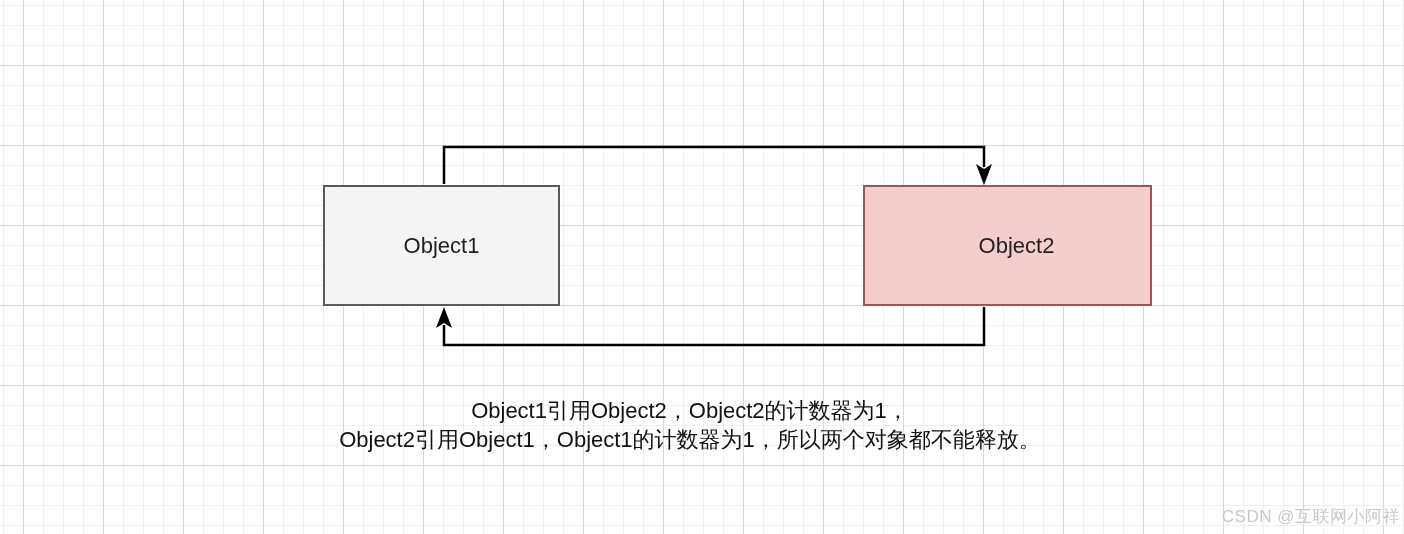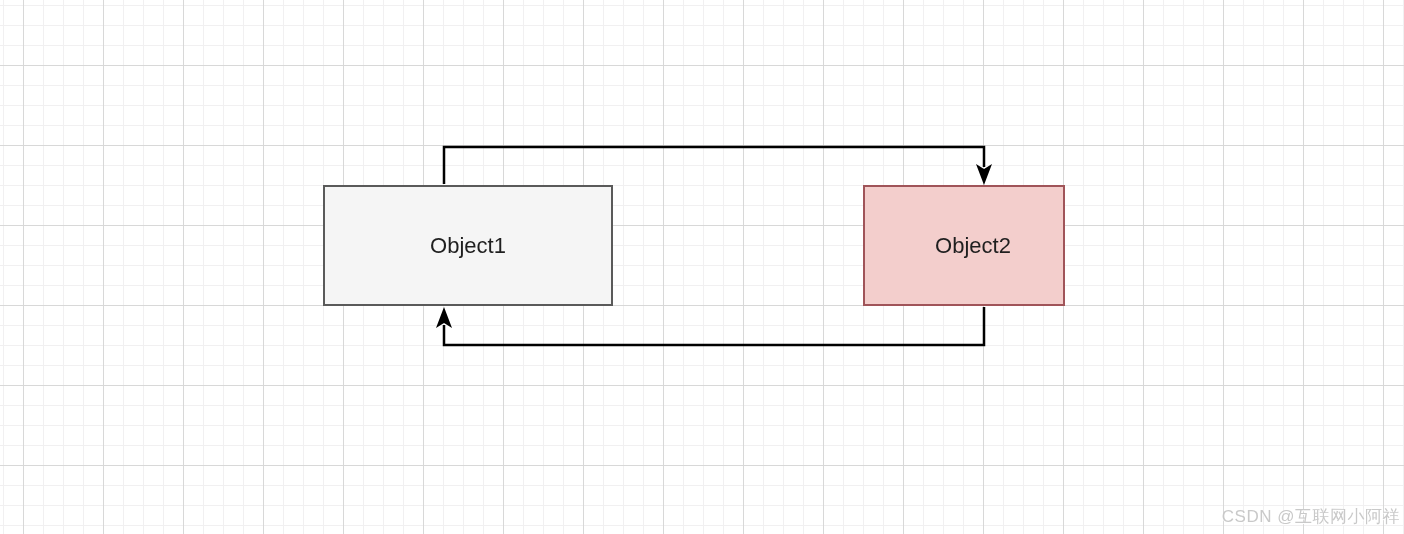--- a/index.html
+++ b/index.html
@@ -24,34 +24,34 @@
     position: absolute;
     left: 0; top: 0;
     width: 1404px; height: 534px;
   }
 
   .node {
     position: absolute;
     display: flex;
     align-items: center;
     justify-content: center;
-    width: 290px;
+    width: 237px;
     height: 121px;
     border: 2px solid #5a5a5a;
     font-size: 22px;
     color: #1f1f1f;
   }
   .node-object1 {
     left: 323px; top: 185px;
     background: #f5f5f5;
     border-color: #5a5a5a;
   }
   .node-object2 {
     left: 863px; top: 185px;
-    width: 202px;
+    width: 289px;
     background: #f3cecc;
     border-color: #a05459;
     padding-left: 18px;
   }
 
   .caption {
     position: absolute;
     left: 0; top: 396px;
     width: 1380px;
     text-align: center;
@@ -88,16 +88,20 @@
   </svg>
 
   <div class="node node-object1">
     <span>Object1</span>
   </div>
 
   <div class="node node-object2">
     <span>Object2</span>
   </div>
 
+  <div class="caption">
+    <div>Object1引用Object2，Object2的计数器为1，</div>
+    <div>Object2引用Object1，Object1的计数器为1，所以两个对象都不能释放。</div>
+  </div>
 
   <div class="watermark">CSDN @互联网小阿祥</div>
 
 </div>
 
 </body></html>

